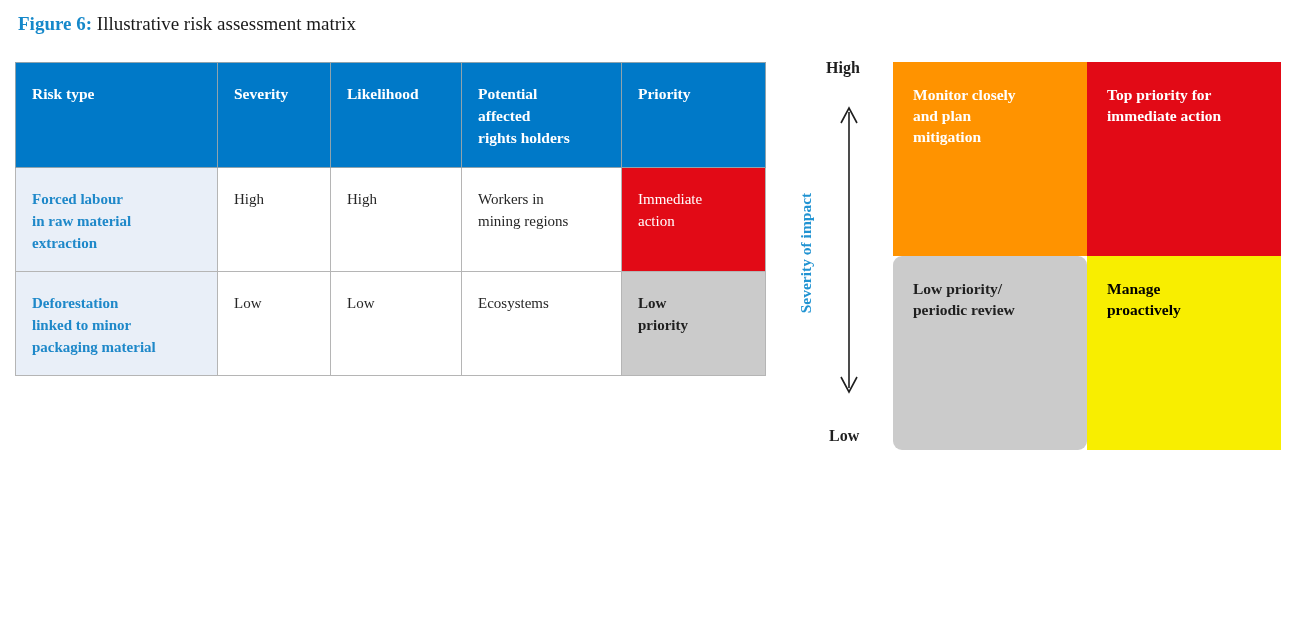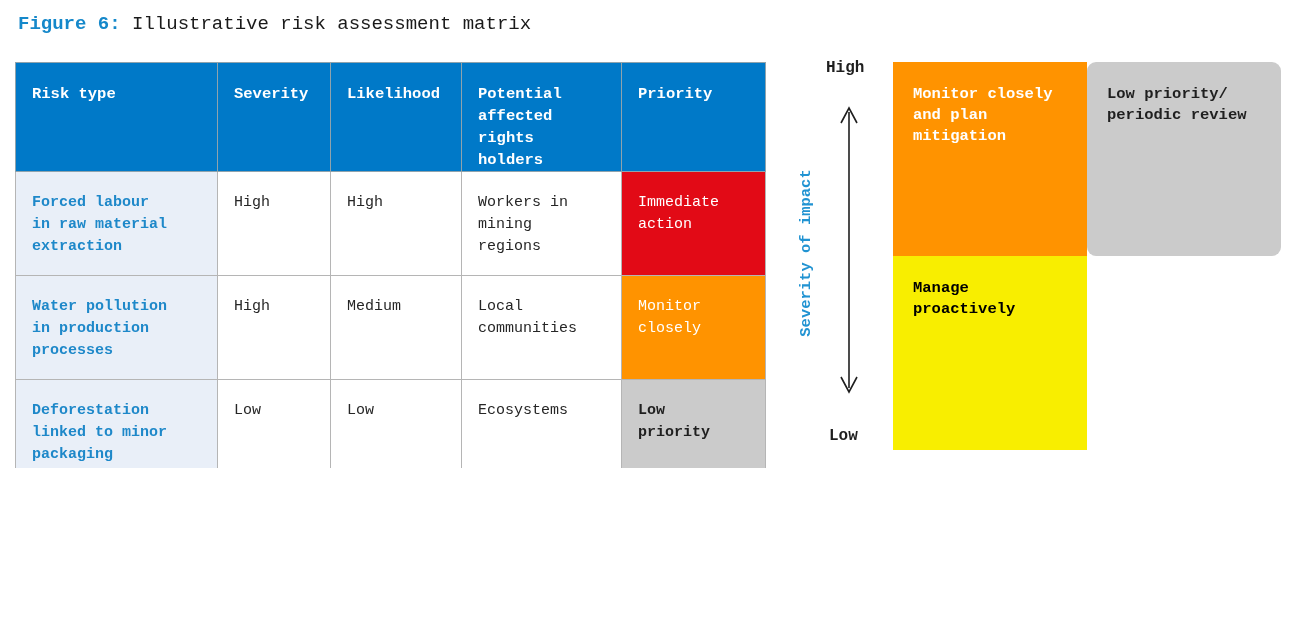--- a/index.html
+++ b/index.html
@@ -1,21 +1,21 @@
 <!DOCTYPE html>
 <html><head>
 <meta charset="utf-8">
 <style>
   html, body { margin: 0; padding: 0; background: #ffffff; }
   .canvas {
     position: relative;
     width: 1300px;
     height: 468px;
     background: #ffffff;
-    font-family: Liberation Mono, monospace;
+    font-family: Liberation Serif, serif;
     color: #1f1f1f;
     overflow: hidden;
   }
   .fig-title {
     position: absolute;
     left: 18px;
     top: 12px;
     font-size: 19px;
     line-height: 24px;
     white-space: nowrap;
@@ -146,47 +146,38 @@
 in raw material
 extraction</td>
         <td class="plain">High</td>
         <td class="plain">High</td>
         <td class="plain">Workers in
 mining regions</td>
         <td class="priority" style="background-color: rgb(226, 10, 22); color: rgb(255, 255, 255); font-weight: 500;">Immediate
 action</td>
       </tr>
       <tr>
-        <td class="risk-name">Water pollution
-in production
-processes</td>
-        <td class="plain">High</td>
-        <td class="plain">Medium</td>
-        <td class="plain">Local
-communities</td>
-        <td class="priority" style="background-color: rgb(255, 147, 0); color: rgb(255, 255, 255); font-weight: 500;">Monitor
-closely</td>
-      </tr>
-      <tr>
         <td class="risk-name">Deforestation
 linked to minor
 packaging material</td>
         <td class="plain">Low</td>
         <td class="plain">Low</td>
         <td class="plain">Ecosystems</td>
         <td class="priority" style="background-color: rgb(203, 203, 203); color: rgb(31, 31, 31); font-weight: 700;">Low
 priority</td>
       </tr>
     </tbody>
   </table>
 
   <div class="quadrants">
     <div class="quadrant" style="background-color: rgb(255, 147, 0); color: rgb(255, 255, 255);">Monitor closely
 and plan
 mitigation</div>
+    <div class="quadrant" style="background-color: rgb(226, 10, 22); color: rgb(255, 255, 255);">Top priority for
+immediate action</div>
     <div class="quadrant" style="background-color: rgb(203, 203, 203); color: rgb(31, 31, 31); border-radius: 9px;">Low priority/
 periodic review</div>
     <div class="quadrant" style="background-color: rgb(248, 238, 0); color: #000000;">Manage
 proactively</div>
   </div>
 
   <div class="axis-end" style="left:826px; top:58px;">High</div>
   <svg class="arrow-svg" style="left:837px; top:104px;" width="24" height="292" viewBox="0 0 24 292">
     <line x1="12" y1="8" x2="12" y2="284" stroke="#1f1f1f" stroke-width="1.6"></line>
     <polyline points="4,19 12,4 20,19" fill="none" stroke="#1f1f1f" stroke-width="1.6"></polyline>

